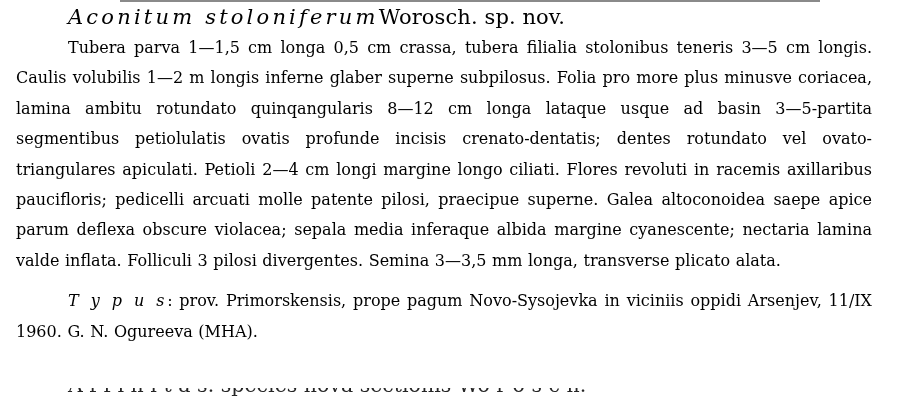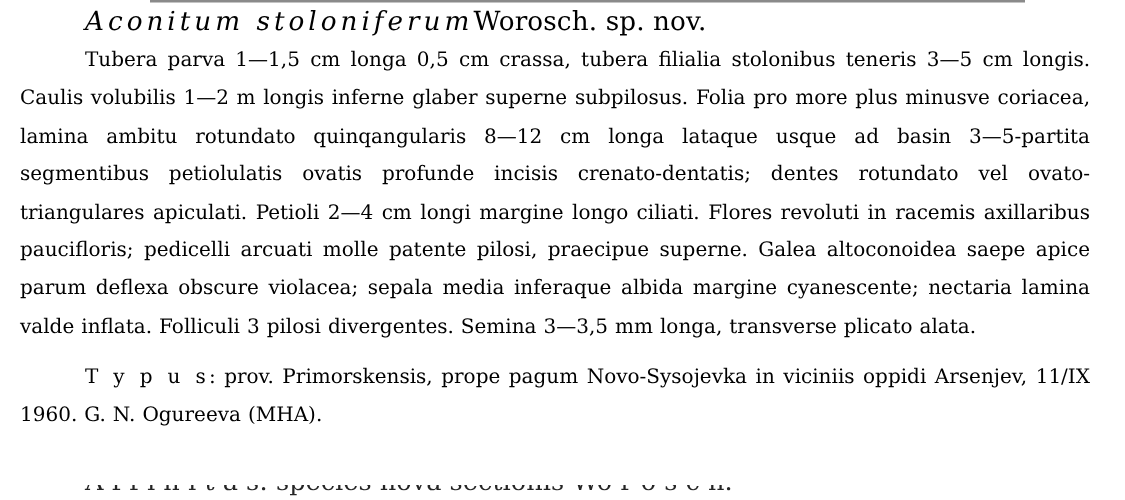--- a/index.html
+++ b/index.html
@@ -69,20 +69,21 @@
   p.para-main {
     text-indent: 52px;
     margin-top: 1px;
   }
   p.para-typus {
     text-indent: 52px;
     margin-top: 10px;
   }
   .typ-lead {
     letter-spacing: 2.6px;
+    font-style: italic;
   }
   .bottom-clip {
     position: absolute;
     left: 16px;
     right: 14px;
     bottom: 0;
     height: 12px;
     overflow: hidden;
     font-size: 20.5px;
     line-height: 30.4px;

